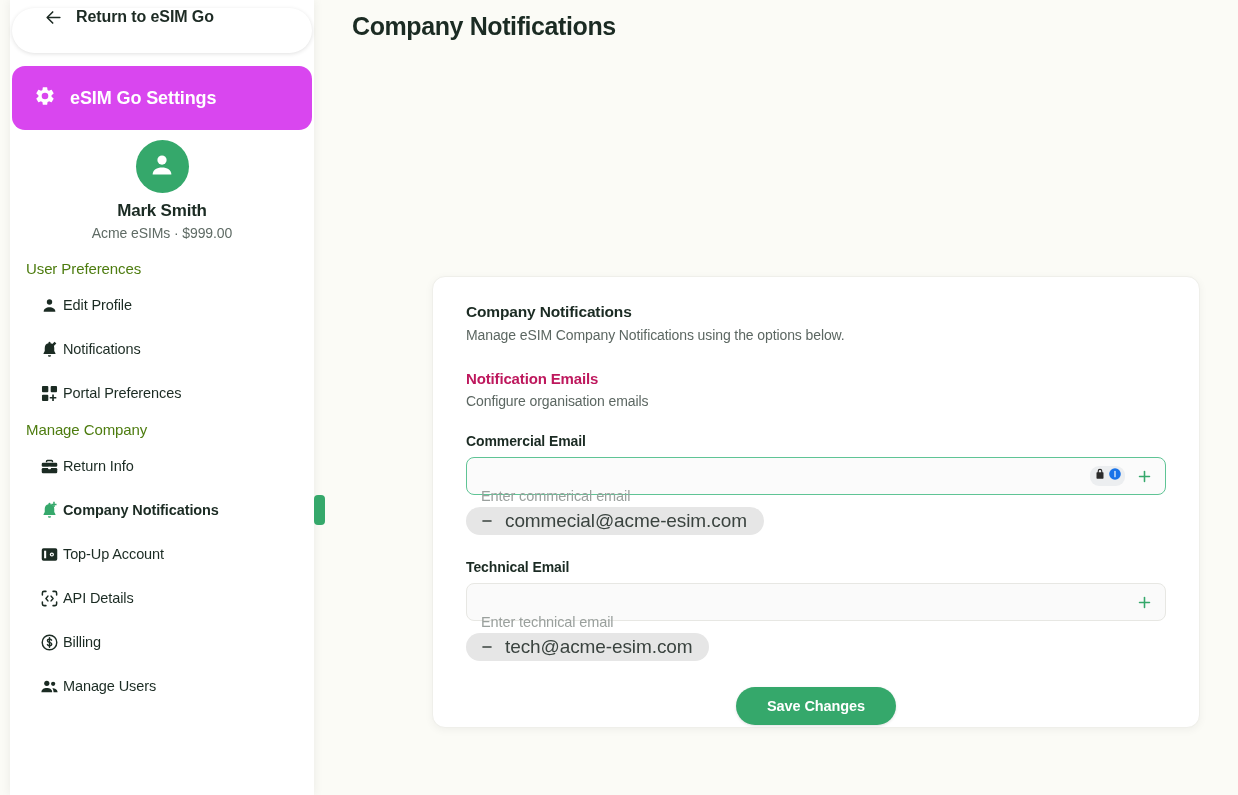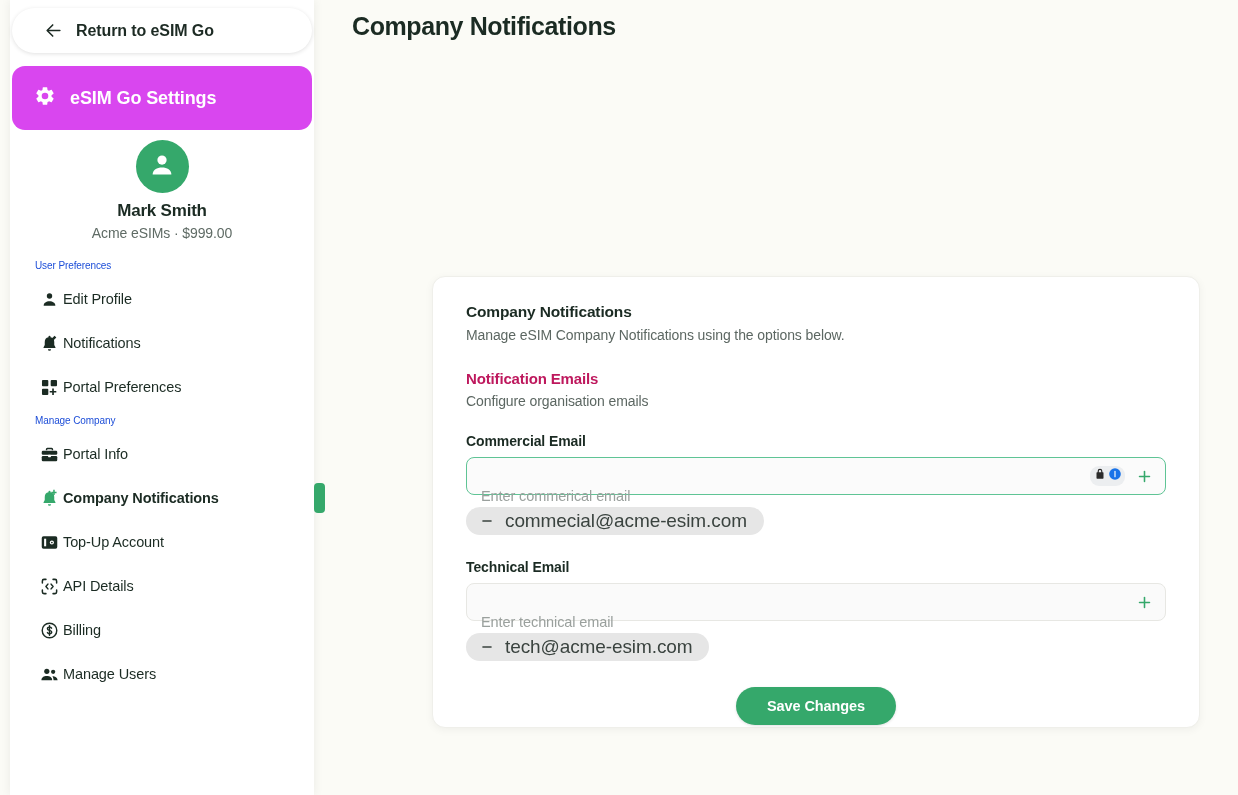--- a/index.html
+++ b/index.html
@@ -15,21 +15,21 @@
   #sidebar {
     position: absolute; left: 10px; top: 0; width: 304px; height: 795px;
     background: #ffffff;
     box-shadow: 0 0 10px rgba(0,0,0,0.07);
     overflow: visible;
   }
   #return-btn {
     position: absolute; left: 2px; top: 8px; width: 300px; height: 45px;
     background: #ffffff; border-radius: 24px;
     box-shadow: 0 1px 4px rgba(0,0,0,0.12);
-    display: flex; align-items: center; gap: 13px; padding-left: 32px;
+    display: flex; align-items: flex-start; gap: 13px; padding-left: 32px;
     cursor: pointer;
   }
   #return-btn .lbl { font-size: 16px; font-weight: 600; color: #1d2b24; letter-spacing: -0.1px; }
   .arrow-svg { width: 19px; height: 19px; display:block; }
 
   #settings-badge {
     position: absolute; left: 2px; top: 66px; width: 300px; height: 64px;
     background: #d946ef; border-radius: 13px;
     display: flex; align-items: center; gap: 14px; padding-left: 22px;
     cursor: pointer;
@@ -39,21 +39,21 @@
   #profile { position: absolute; left: 0; top: 140px; width: 304px; text-align: center; }
   #avatar {
     width: 53px; height: 53px; border-radius: 50%; background: #35a86b;
     margin: 0 auto 8px auto; display: flex; align-items: center; justify-content: center;
   }
   #profile .name { font-size: 17px; font-weight: 700; color: #1b2b23; letter-spacing: -0.2px; }
   #profile .sub  { font-size: 14px; color: #5f6b65; margin-top: 4px; letter-spacing: -0.1px; }
 
   #nav { position: absolute; left: 0; top: 254px; width: 304px; }
   .nav-section {
-    font-size: 10px; color: #1d4ed8; padding: 6px 0 6px 25px; letter-spacing: -0.1px;
+    font-size: 15px; color: #4d7c0f; padding: 6px 0 6px 16px; letter-spacing: -0.1px;
   }
   .nav-item {
     position: relative; display: flex; align-items: center; gap: 4px;
     height: 44px; padding-left: 29px; cursor: pointer;
   }
   .nav-item .lbl { font-size: 14.5px; color: #1b2b23; letter-spacing: -0.1px; }
   .nav-item.active .lbl { font-weight: 700; }
   .nav-ico { width: 20px; height: 20px; display:flex; align-items:center; justify-content:center; flex:none; }
   .nav-ico svg { display: block; }
   .active-bar {
@@ -189,21 +189,21 @@
       <div class="nav-section">Manage Company</div>
       <div class="nav-item">
         <span class="nav-ico">
           <svg width="19" height="19" viewBox="0 0 24 24" fill="#1b2b23">
             <path d="M9.3 3.4h5.4a1.9 1.9 0 011.9 1.9v1.3h-9.2V5.3a1.9 1.9 0 011.9-1.9zm-.1 1.9v1.3h5.6V5.3z"></path>
             <rect x="2.2" y="7.2" width="19.6" height="5.1" rx="1.6"></rect>
             <rect x="2.2" y="13.8" width="19.6" height="6.8" rx="1.6"></rect>
             <rect x="10.2" y="12.2" width="3.6" height="3.2" rx="0.8" fill="#fff"></rect>
           </svg>
         </span>
-        <span class="lbl">Portal Info</span>
+        <span class="lbl">Return Info</span>
       </div>
       <div class="nav-item active">
         <span class="nav-ico">
           <svg width="19" height="19" viewBox="0 0 24 24" fill="#35a86b">
             <path d="M12 2.2a1.3 1.3 0 011.3 1.3v.6a6 6 0 014.7 5.9V14l1.5 2.6a.7.7 0 01-.6 1.1H5.1a.7.7 0 01-.6-1.1L6 14V10a6 6 0 014.7-5.9v-.6A1.3 1.3 0 0112 2.2z"></path>
             <path d="M10 19.3h4a2 2 0 01-4 0z"></path>
             <path d="M18.6 1.1v2.3h2.3v1.9h-2.3v2.3h-1.9V5.3h-2.3V3.4h2.3V1.1z"></path>
           </svg>
         </span>
         <span class="lbl">Company Notifications</span>

